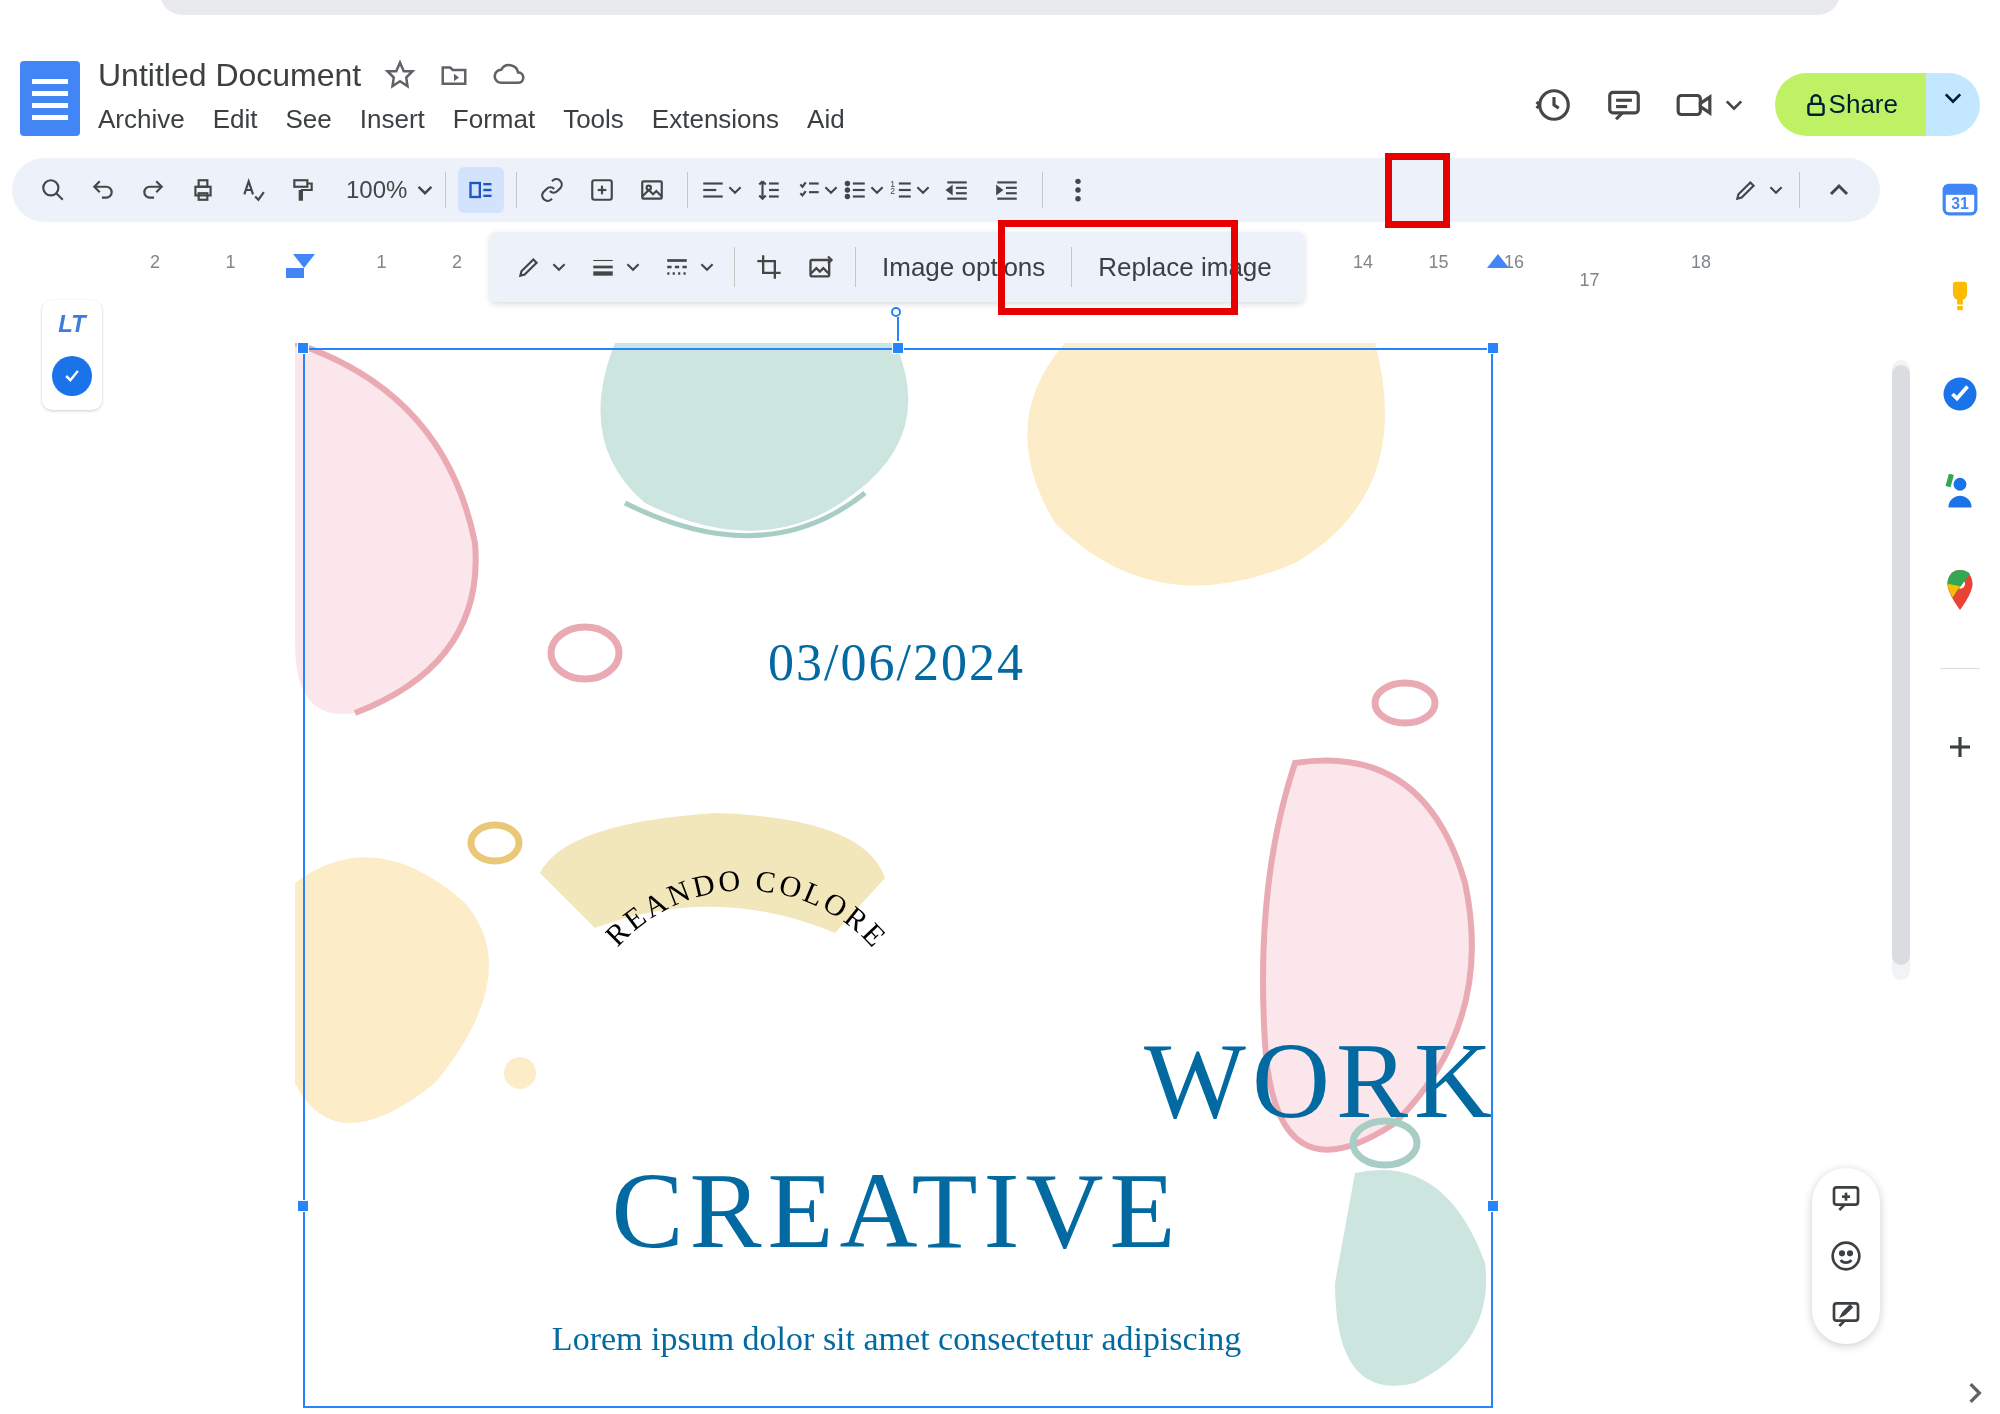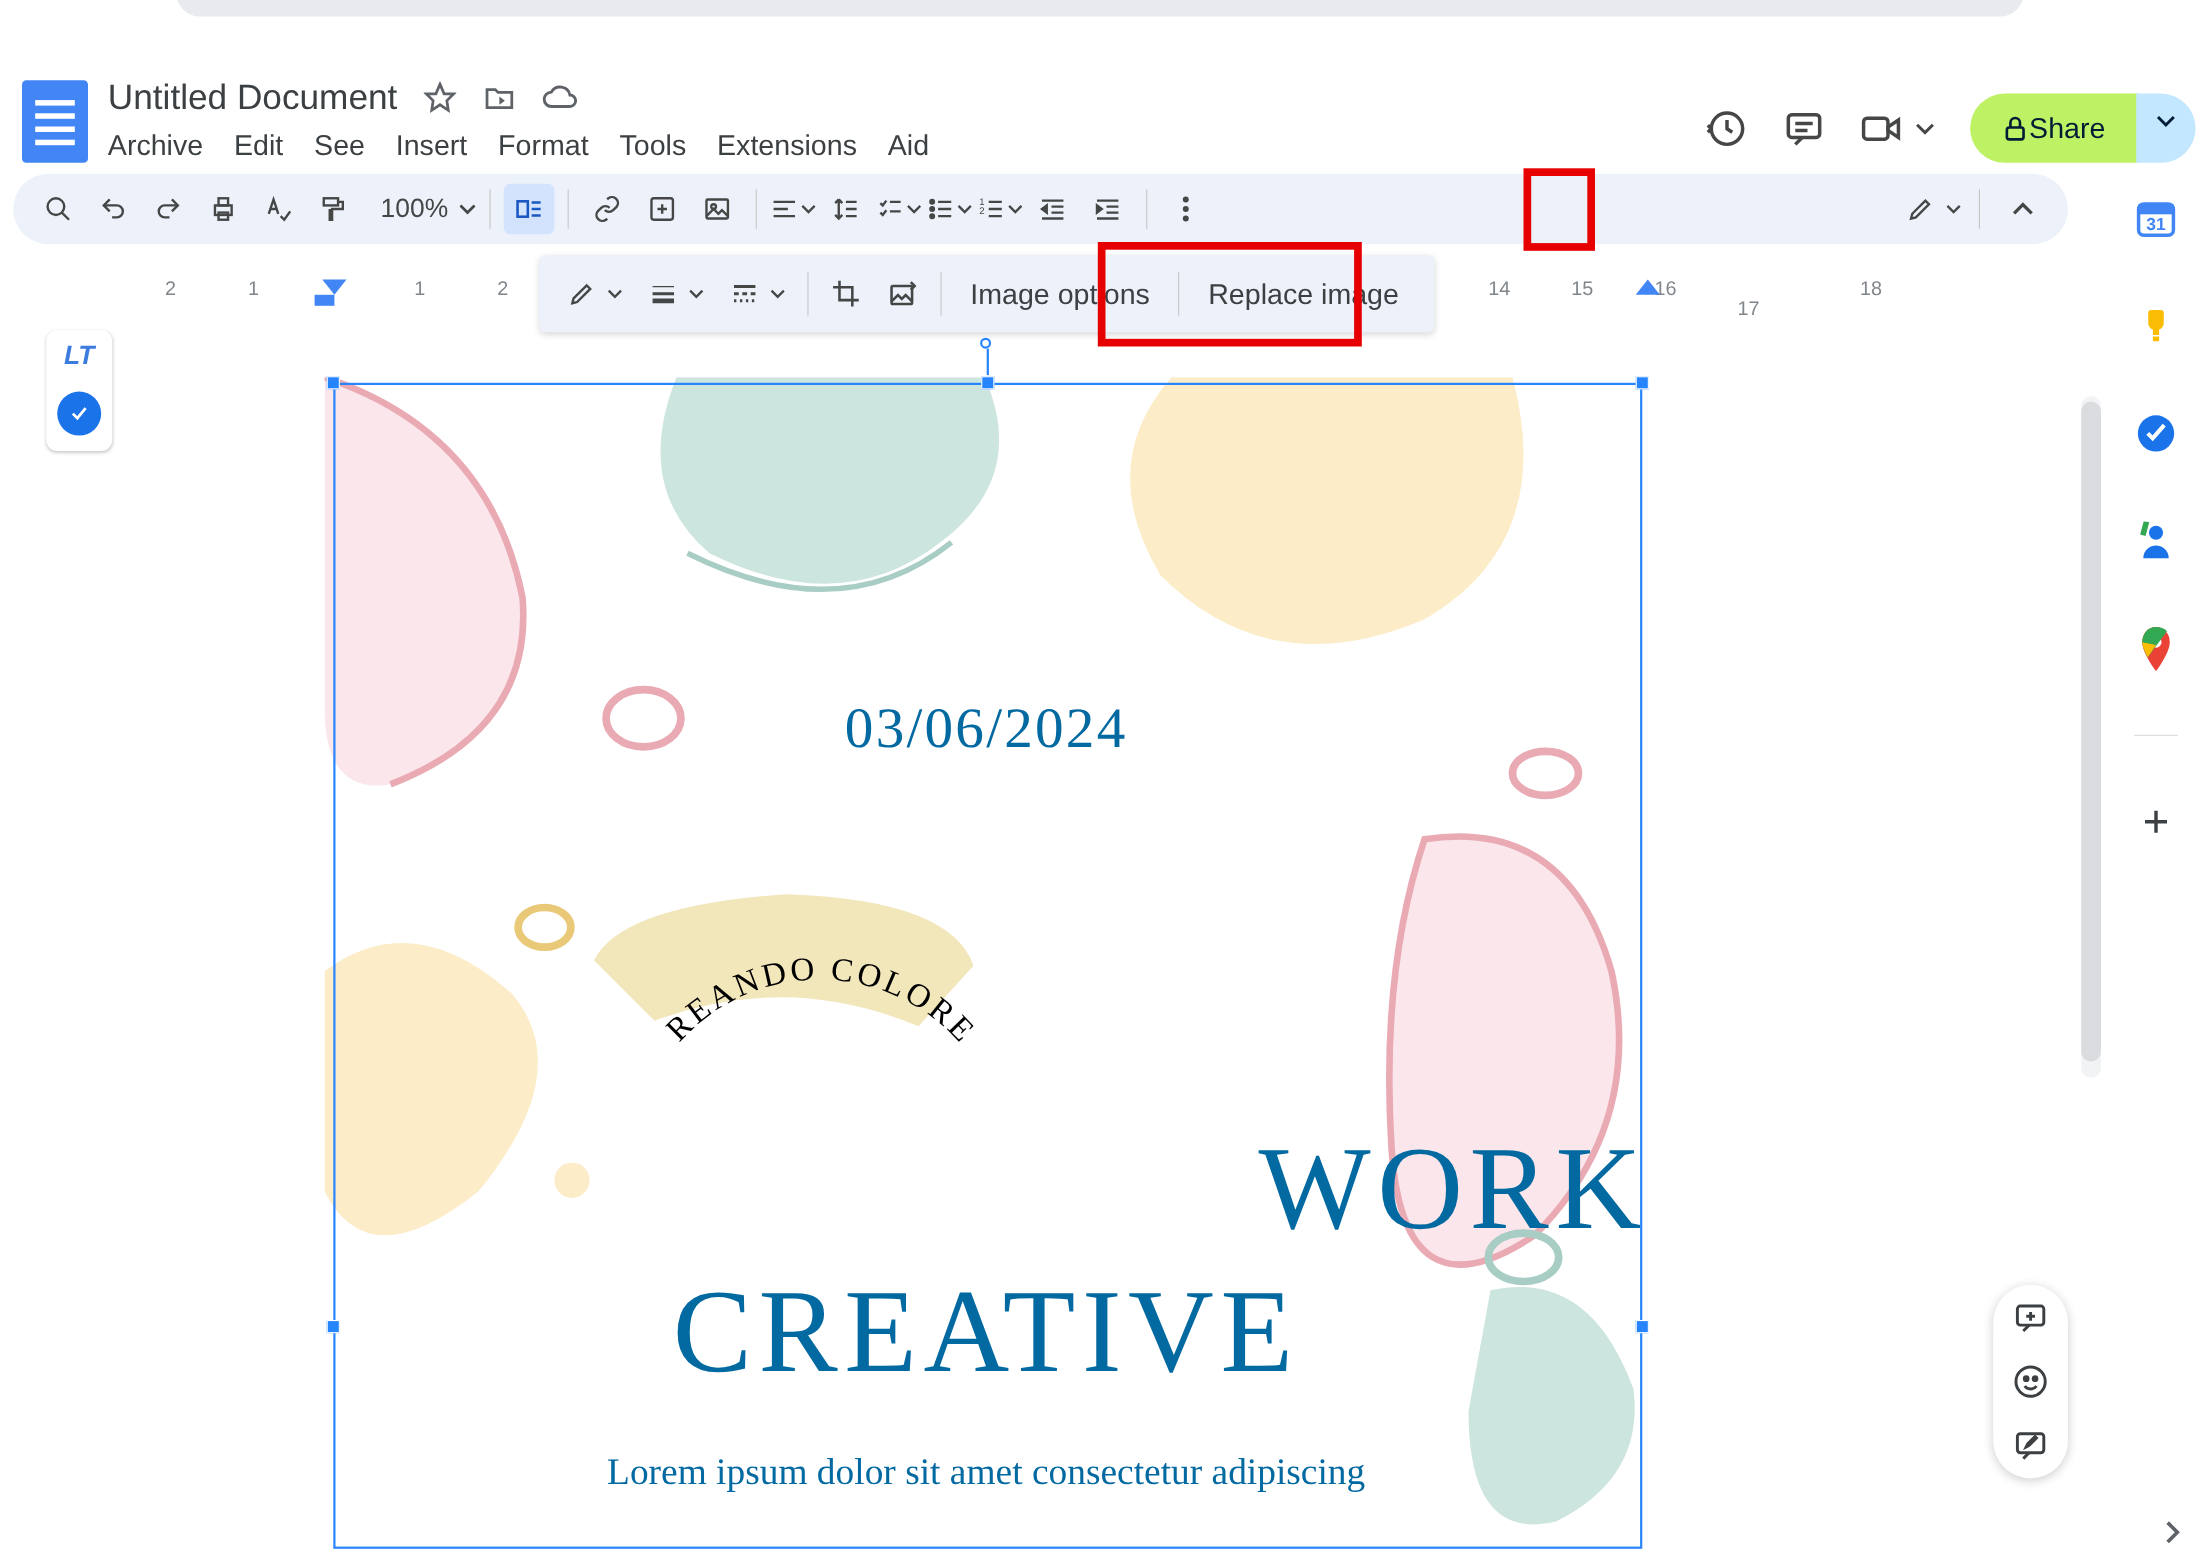--- a/index.html
+++ b/index.html
@@ -2,21 +2,21 @@
 <html><head>
 <meta charset="utf-8">
 <style>
 * { margin: 0; padding: 0; box-sizing: border-box; }
 body { font-family: 'Google Sans', Arial, sans-serif; background: #fff; overflow: hidden; width: 2000px; height: 1414px; position: relative; }
 
 
 .urlbar { position: absolute; top: -10px; left: 160px; right: 160px; height: 25px; background: #e8eaed; border-radius: 0 0 22px 22px; }
 
 
-.header { position: absolute; top: 28px; left: 0; right: 0; height: 120px; display: flex; align-items: flex-end; padding: 15px 4px 0 20px; }
+.header { position: absolute; top: 28px; left: 0; right: 0; height: 120px; display: flex; align-items: center; padding: 15px 20px 0 20px; }
 .docs-icon { width: 60px; height: 75px; background: #4285f4; border-radius: 4px; position: relative; margin-top: 5px; margin-right: 18px; flex-shrink: 0; }
 .docs-icon::before { content:""; position:absolute; left:12px; top:18px; width:36px; height:5px; background:#fff; box-shadow: 0 12px 0 #fff, 0 24px 0 #fff, 0 36px 0 #fff; }
 .title-area { flex: 1; }
 .title-row { display: flex; align-items: center; gap: 24px; }
 .doc-title { font-size: 32px; color: #3c4043; font-weight: 400; }
 .title-icon { color: #5f6368; display: inline-flex; }
 .menubar { display: flex; gap: 28px; margin-top: 10px; }
 .menubar span { font-size: 26px; color: #3c4043; cursor: pointer; }
 .header-right { display: flex; align-items: center; gap: 32px; margin-top: 18px; }
 .hdr-btn { color: #444746; display: inline-flex; align-items: center; }

